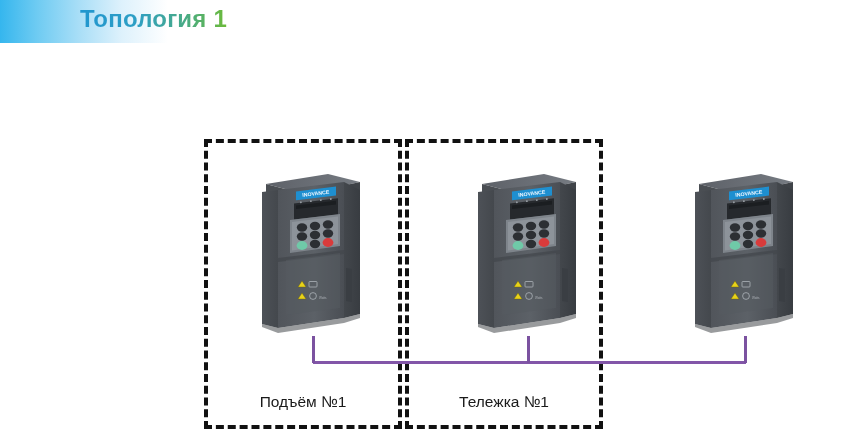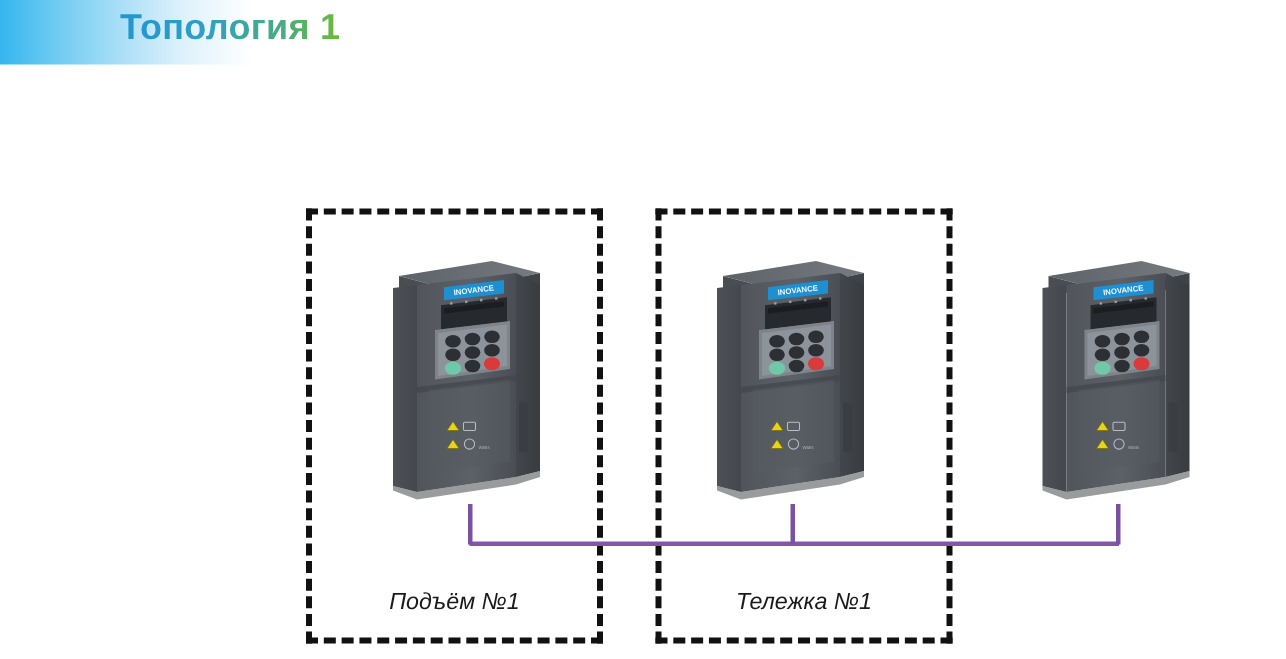--- a/index.html
+++ b/index.html
@@ -58,21 +58,20 @@
   }
   .zone-label {
     position: absolute;
     left: 0;
     right: 0;
     bottom: 14px;
     text-align: center;
     font-size: 15.5px;
     color: #1a1a1a;
     font-family: "Liberation Sans", sans-serif;
-    font-style: italic;
   }
 
   
   .bus-drop {
     position: absolute;
     width: 3px;
     background: #7b52a0;
   }
   .bus-line {
     position: absolute;
@@ -93,21 +92,21 @@
 
 <div id="accent-bar"></div>
 <div id="page-title">Топология 1</div>
 
 <div id="diagram">
 
   <div class="zone" style="left:204px; top:139px; width:198px; height:290px;">
     <div class="zone-label">Подъём №1</div>
   </div>
 
-  <div class="zone" style="left:437px; top:139px; width:198px; height:290px;">
+  <div class="zone" style="left:405px; top:139px; width:198px; height:290px;">
     <div class="zone-label">Тележка №1</div>
   </div>
 
 
   <div class="bus-line" style="left:313px; top:361px; width:433px;"></div>
   <div class="bus-drop" style="left:312px; top:336px; height:27px;"></div>
   <div class="bus-drop" style="left:527px; top:336px; height:27px;"></div>
   <div class="bus-drop" style="left:744px; top:336px; height:27px;"></div>
 
   <div class="drive" style="left:256px; top:168px;">

